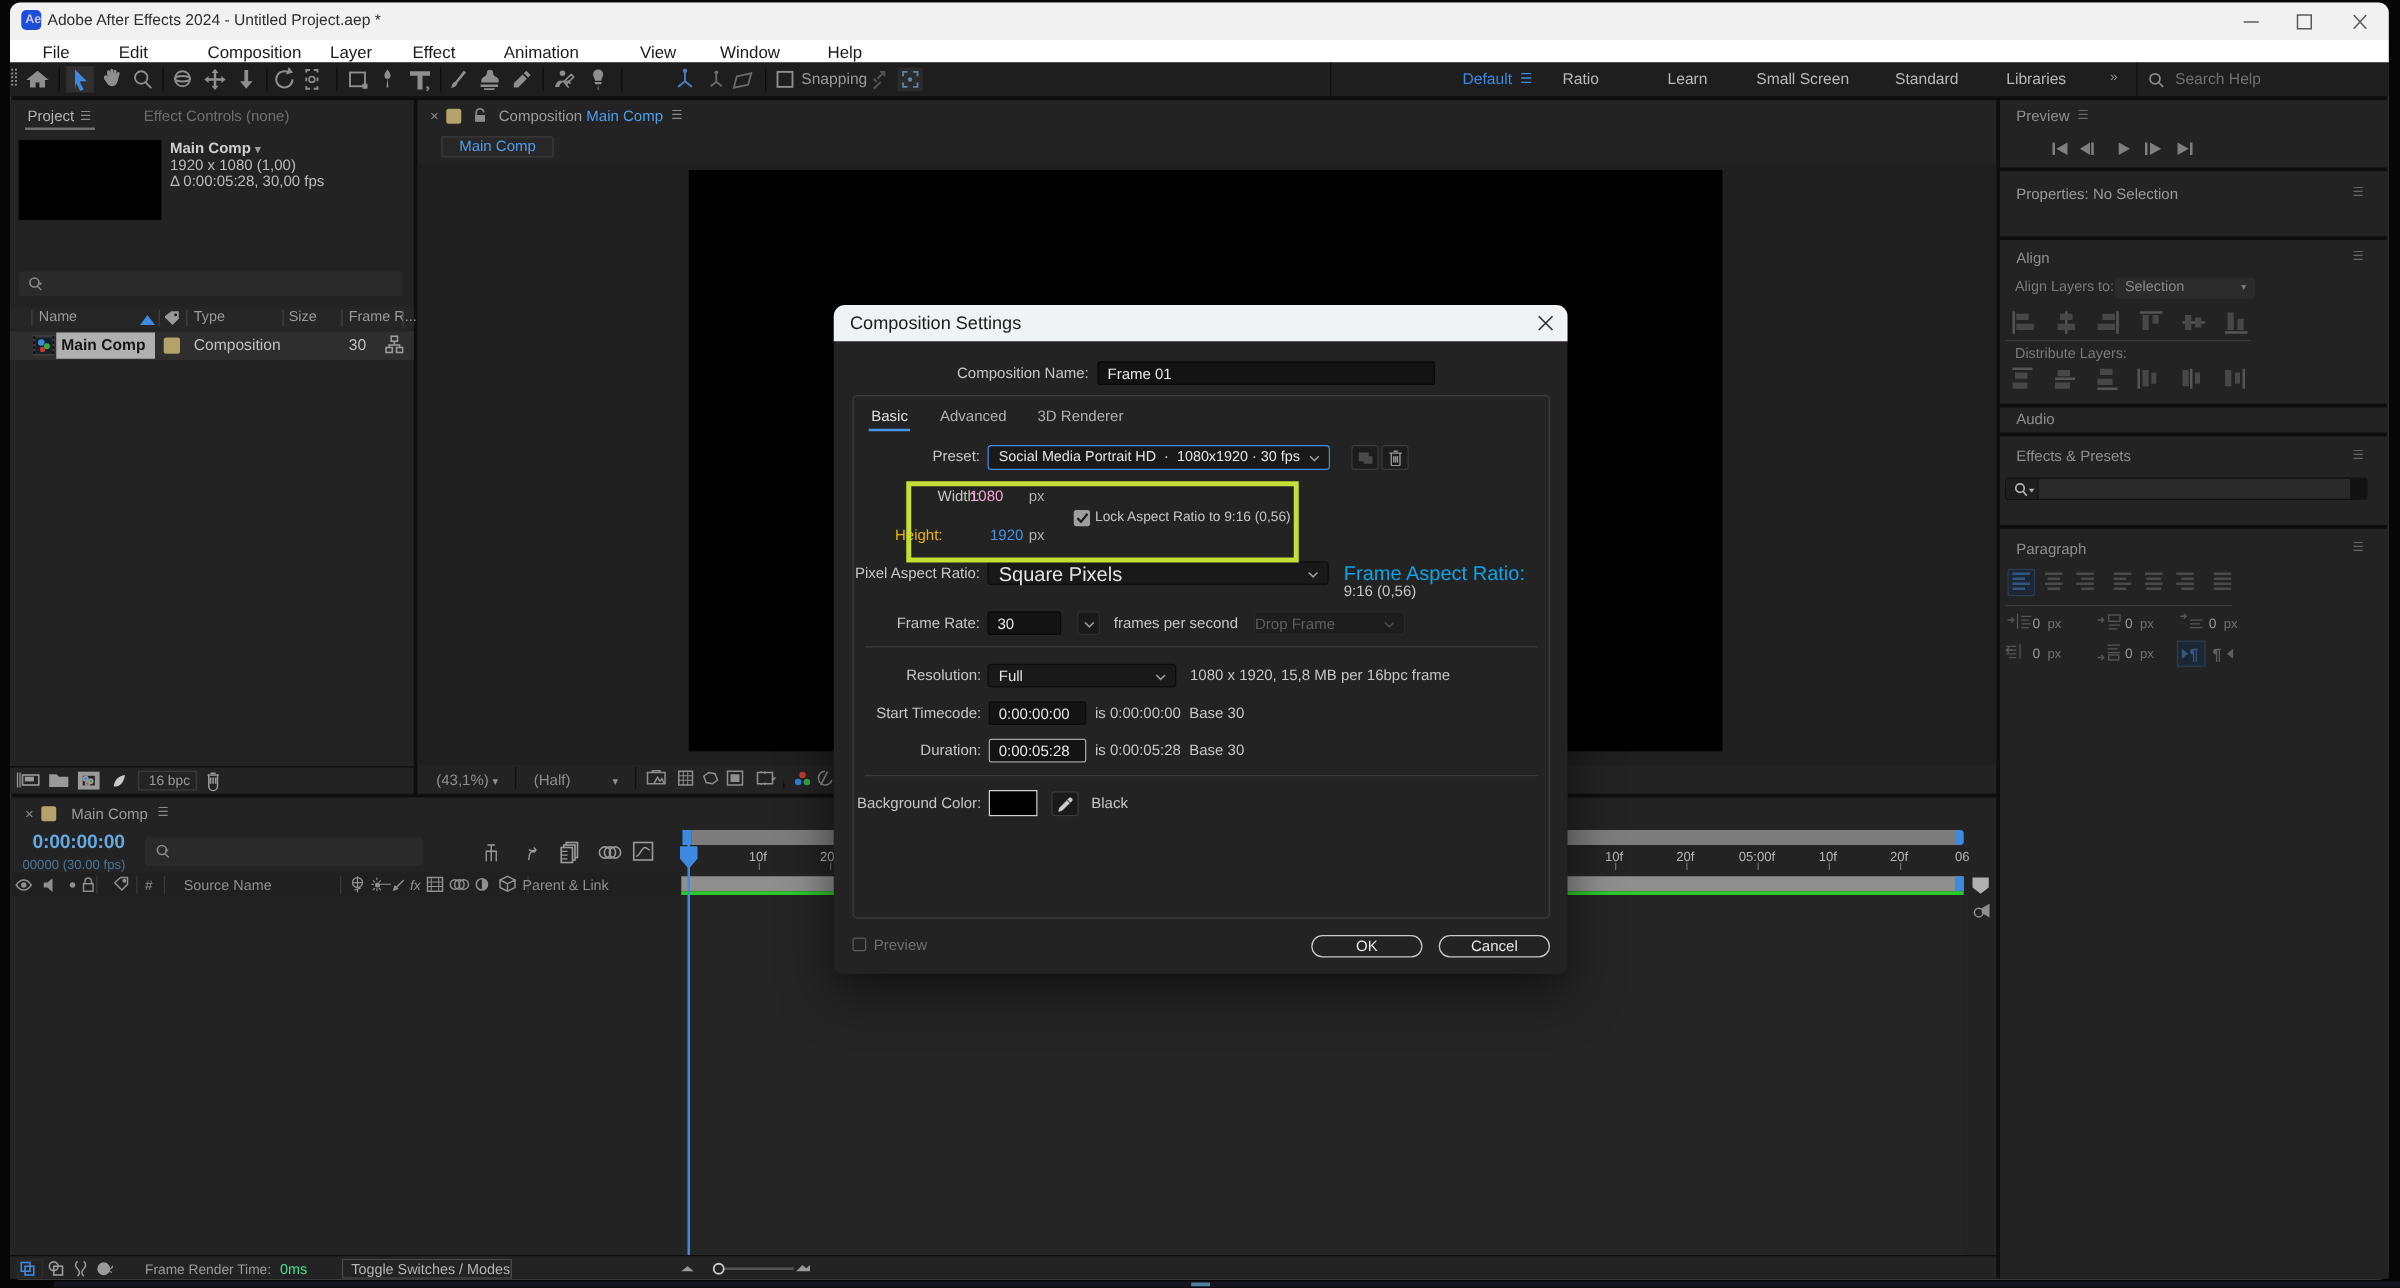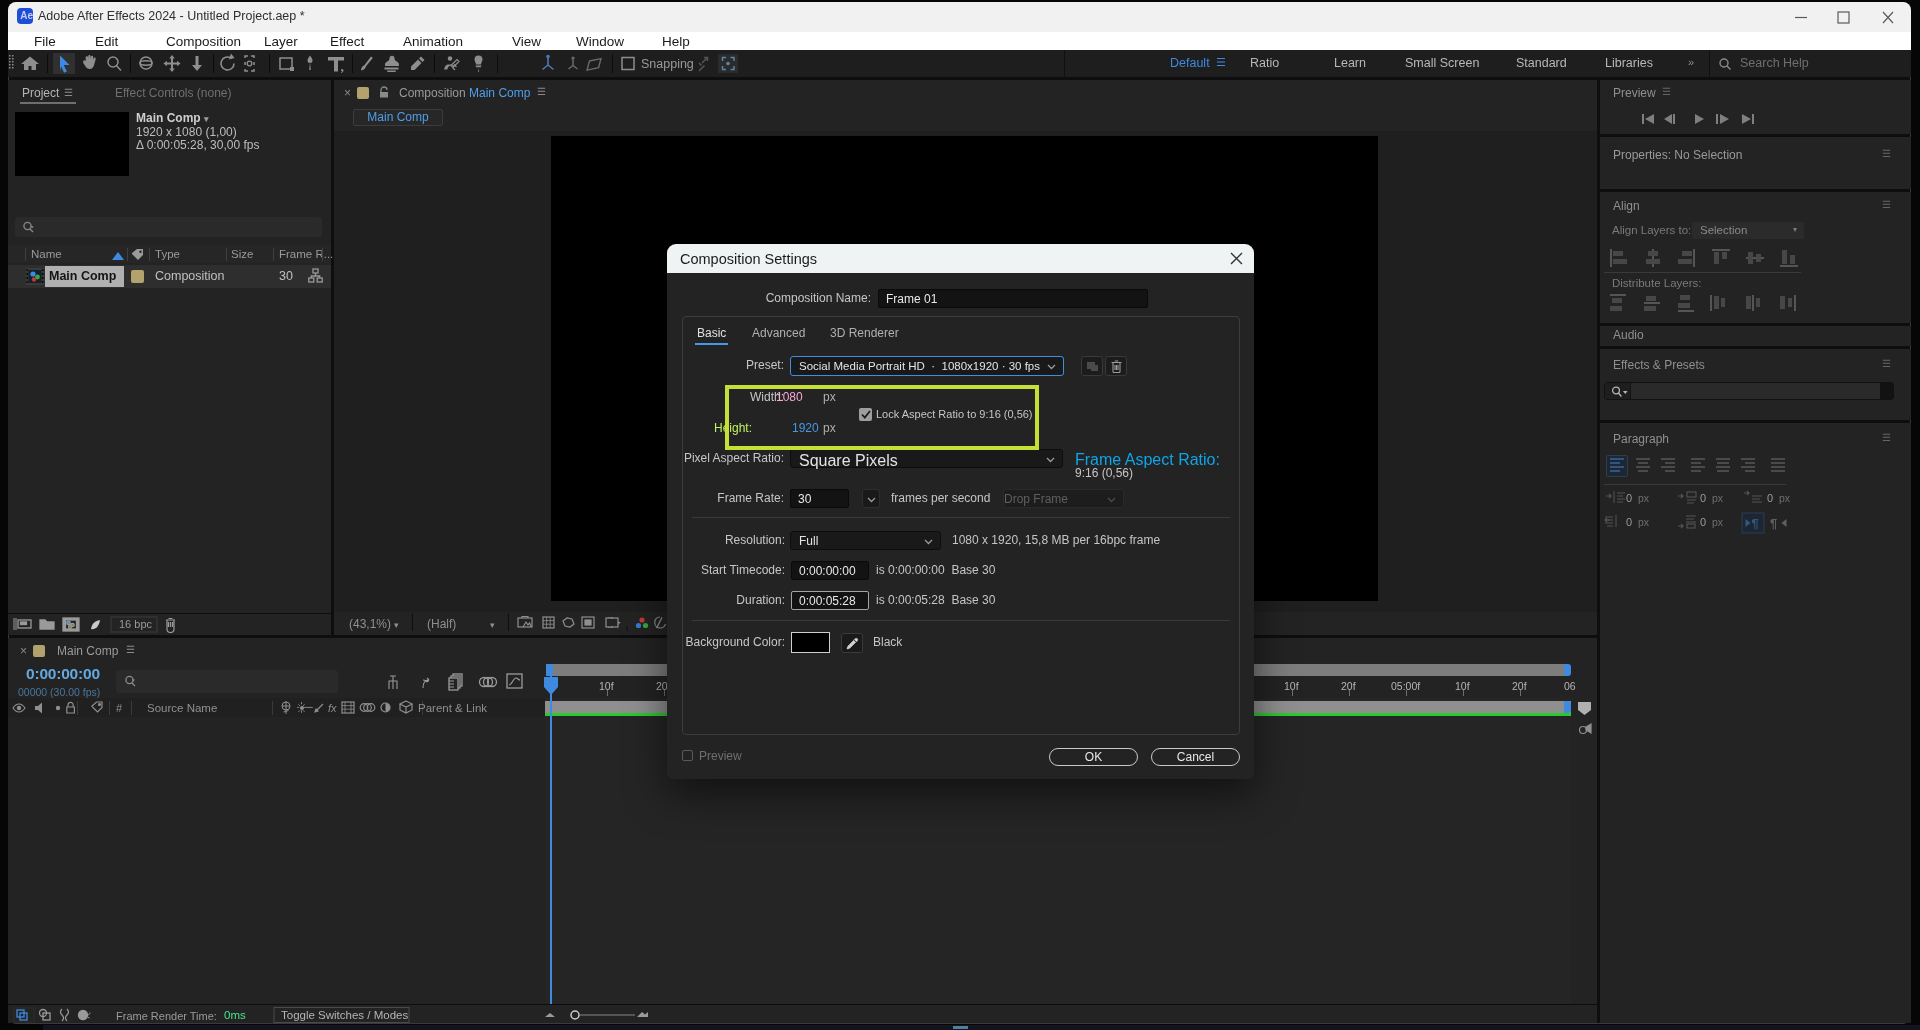--- a/index.html
+++ b/index.html
@@ -640,21 +640,21 @@
 
   <div class="abs" style="left:47px;top:146px;width:70px;font-size:12px;color:#c6c6c6;text-align:right">Width:</div>
   <div class="abs" style="left:109px;top:146px;font-size:12px;color:#f9a8d4">1080</div>
   <div class="abs" style="left:156px;top:146px;font-size:12px;color:#b0b0b0">px</div>
   <div class="abs" style="left:192px;top:164px;width:13px;height:13px;background:#9e9e9e;border-radius:2px">
     <svg style="position:absolute;left:1.5px;top:2px" width="10" height="9" viewBox="0 0 10 9">
         <path d="M1 4.5 l2.8 3 L9 1" stroke="#1d1d1d" stroke-width="1.8" fill="none"></path>
       </svg>
   </div>
   <div class="abs" style="left:209px;top:164px;font-size:11px;color:#c6c6c6">Lock Aspect Ratio to 9:16 (0,56)</div>
-  <div class="abs" style="left:31px;top:177px;width:70px;font-size:12px;color:#bef264;text-align:center">Height:</div>
+  <div class="abs" style="left:49px;top:177px;width:70px;font-size:12px;color:#eab308;text-align:left">Height:</div>
   <div class="abs" style="left:125px;top:177px;font-size:12px;color:#4796e8">1920</div>
   <div class="abs" style="left:156px;top:177px;font-size:12px;color:#b0b0b0">px</div>
 
   <div class="abs" style="left:0;top:207px;width:117px;font-size:12px;color:#c6c6c6;text-align:right;white-space:nowrap">Pixel Aspect Ratio:</div>
   <div class="abs" style="left:123px;top:205px;width:273px;height:19px;background:#191919;border:1px solid #0d0d0d;border-radius:3px">
     <span style="position:absolute;left:8px;top:2px;font-size:16px;color:#e3e3e3">Square Pixels</span>
     <svg style="position:absolute;right:7px;top:7px" width="9" height="6" viewBox="0 0 9 6">
         <path d="M1 1 l3.5 3.5 L8 1" stroke="#9a9a9a" stroke-width="1.3" fill="none"></path>
       </svg>
   </div>

